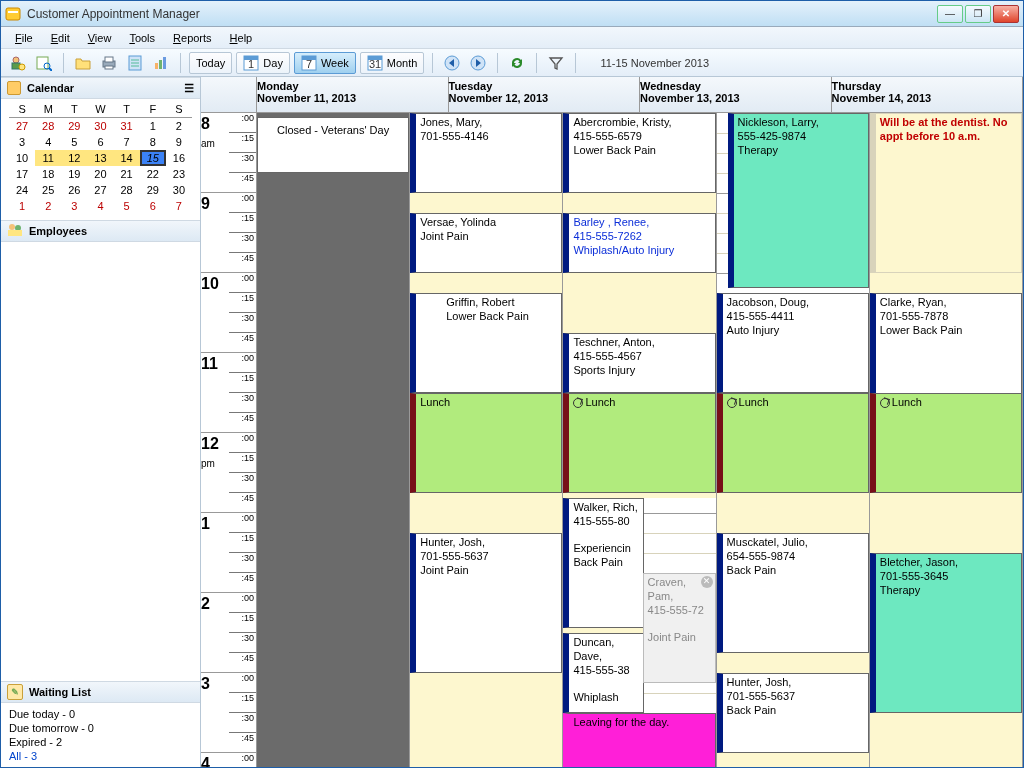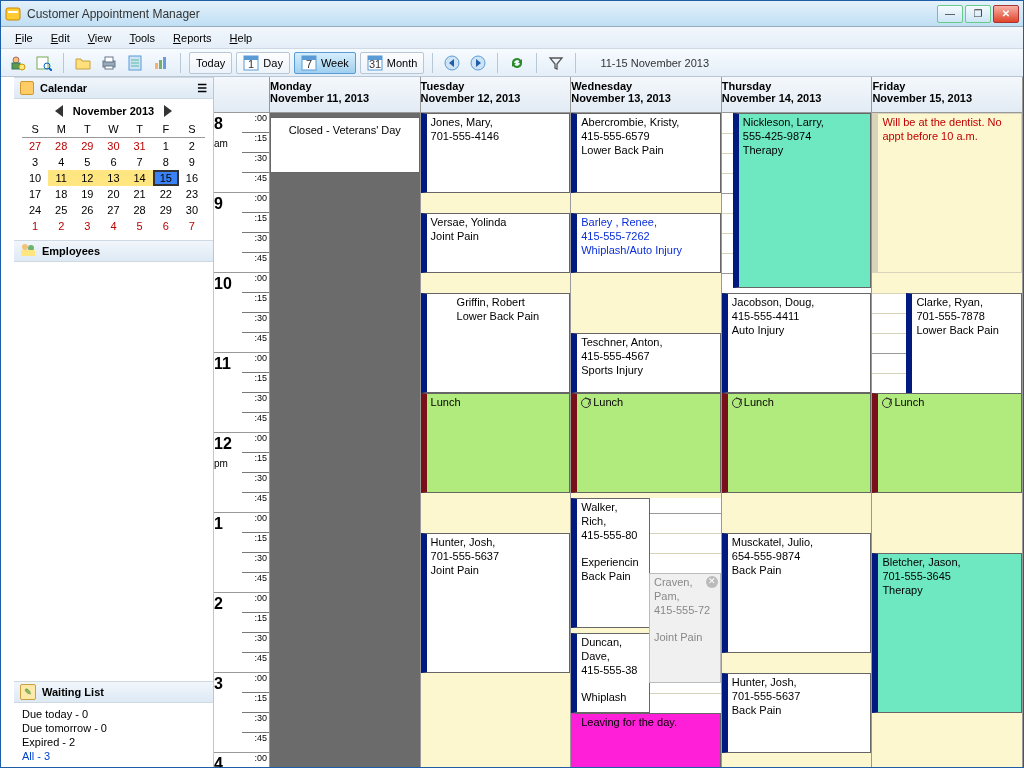--- a/index.html
+++ b/index.html
@@ -14,34 +14,34 @@
   .menubar { height: 22px; background: linear-gradient(#f2f7fc,#e4eef8); display: flex; align-items: center; padding: 0 6px; gap: 2px; border-bottom:1px solid #cfd9e3;}
   .menubar .menu { padding: 2px 8px; cursor: default; }
   .menubar .menu u { text-decoration: underline; }
   .toolbar { height: 28px; background: linear-gradient(#f6fbff,#e4eef8); display: flex; align-items: center; padding: 0 6px; gap: 4px; border-bottom: 1px solid #b7c7d6;}
   .tbtn { width: 22px; height: 22px; display:inline-flex; align-items:center; justify-content:center; border:1px solid transparent; border-radius:2px;}
   .sep { width:1px; height:20px; background:#b7c7d6; margin:0 4px;}
   .view-btn { height:22px; padding:0 6px; display:inline-flex; align-items:center; gap:4px; border:1px solid #b7c7d6; background:linear-gradient(#fdfdfe,#ecf3fa); border-radius:2px;}
   .view-btn.sel { background:linear-gradient(#d6eefc,#9fd0ef); border-color:#5b9bd5;}
   .daterange { margin-left:16px; color:#333;}
   .content { flex:1; display:flex; min-height:0; }
-  .sidebar { width: 200px; background:#fff; border-right:1px solid #b7c7d6; display:flex; flex-direction:column;margin-left:13px; }
+  .sidebar { width: 200px; background:#fff; border-right:1px solid #b7c7d6; display:flex; flex-direction:column; }
   .pane-hdr { height:22px; background:linear-gradient(#f1f6fb,#dde9f4); border-top:1px solid #cfd9e3; border-bottom:1px solid #cfd9e3; display:flex; align-items:center; padding:0 6px; font-weight:bold; gap:6px;}
   .pane-hdr .spacer{flex:1;}
   .cal-nav { display:flex; align-items:center; justify-content:center; gap:10px; padding:6px 0 2px; font-weight:bold;}
   .cal-nav .nav{ width:0;height:0; cursor:default;}
   .nav.left{ border-top:6px solid transparent;border-bottom:6px solid transparent;border-right:8px solid #333;}
   .nav.right{ border-top:6px solid transparent;border-bottom:6px solid transparent;border-left:8px solid #333;}
   .mini-cal { padding:2px 8px 6px;}
   .mini-cal table{ width:100%; border-collapse:collapse; text-align:center;}
   .mini-cal th{ font-weight:normal; padding:2px 0; border-bottom:1px solid #999;}
   .mini-cal td{ padding:2px 0; cursor:default;}
   .mini-cal td.other{ color:#b00;}
   .mini-cal td.hl{ background:#ffe680;}
-  .mini-cal td.today{ outline:2px solid #333; outline-offset:-2px; background:#3b82f6;}
+  .mini-cal td.today{ outline:2px solid #333; outline-offset:-2px; background:#3b82f6;font-style:italic;}
   .emp-list { padding:4px 2px; }
   .emp-list div{ padding:1px 6px;}
   .emp-list div.sel{ background:#3399ff; color:#fff;}
   .waiting { padding:4px 8px;}
   .waiting div{ padding:1px 0;}
   .waiting .link{ color:#0044cc;}
   .grow{flex:1;}
   .main { flex:1; display:flex; flex-direction:column; min-width:0; position:relative;}
   .day-hdrs { height:36px; display:flex; border-bottom:1px solid #999;}
   .time-gutter-hdr{ width:56px; border-right:1px solid #999; background:linear-gradient(#f4f8fc,#e2ebf4);}
@@ -58,21 +58,21 @@
   .tick{ flex:1; border-bottom:1px solid #777; font-size:9px; text-align:right; padding-right:2px; display:flex; align-items:flex-start; justify-content:flex-end;}
   .tick:last-child{border-bottom:none;}
   .day-col { flex:1; position:relative; border-right:1px solid #999;}
   .day-col .slot{ position:absolute; left:0; right:0; border-bottom:1px solid #d8d3bb;}
   .day-col.closed .bg{ position:absolute; inset:0; background:#6b6b6b;}
   .appt { position:absolute; left:0; right:0; border:1px solid #666; border-left:6px solid #001a80; background:#fff; padding:2px 4px; overflow:hidden; line-height:1.25;}
   .appt.yellowbg{ background:#fdf7cf; border-left-color:#fdf7cf; border-color:#d8d3bb;}
   .appt.teal{ background:#6de8c0; border-left-color:#001a80;}
   .appt.lunch{ background:#b1eb7d; border-left-color:#771018;}
   .appt.pink{ background:#ff1fd8; border-left-color:#ff1fd8;}
-  .appt.red-text{ color:#c00000; font-weight:normal;}
+  .appt.red-text{ color:#c00000; font-weight:bold;}
   .appt.blue-text{ color:#0b2ed8;}
   .appt .rec{ display:inline-block; width:10px; height:10px; border:1px solid #333; border-radius:50%; position:relative; margin-right:2px; vertical-align:middle;}
   .appt .rec::after{ content:''; position:absolute; left:2px; top:-1px; width:5px; height:5px; border-top:1px solid #333; border-right:1px solid #333; transform:rotate(20deg);}
   .appt.closed-note{ background:#fff; border:1px solid #666; top:4px; height:56px; left:0; right:0; text-align:center; padding-top:6px;}
   .day-col .stripe{ position:absolute; left:0; right:0; background:#fdf7cf;}
   .ghost{ position:absolute; background:#f0f0f0; border:1px solid #bbb; color:#888; padding:2px 4px; overflow:hidden; line-height:1.25;}
   .ghost .x{ position:absolute; right:2px; top:2px; width:12px;height:12px; border-radius:50%; background:#bbb; color:#fff; font-size:9px; display:flex;align-items:center;justify-content:center;}
   .icon-svg{ width:16px; height:16px; }
   .mini-icon{ width:14px;height:14px; display:inline-block; background:#ffcc66; border:1px solid #cc9933; border-radius:2px;}
   .list-icon{ width:16px;height:16px; display:inline-flex; align-items:center; justify-content:center; background:#ffe9a8; border:1px solid #c9a03a; border-radius:2px; font-size:9px; color:#7a5;}
@@ -206,25 +206,20 @@
     <span class="daterange">11-15  November 2013</span>
   </div>
 
   <div class="content">
     <div class="sidebar">
       <div class="pane-hdr">
         <span class="mini-icon"></span>
         <span>Calendar</span>
         <span class="spacer"></span>
         <span>☰</span>
-      </div>
-      <div class="cal-nav">
-        <span class="nav left"></span>
-        <span>November 2013</span>
-        <span class="nav right"></span>
       </div>
       <div class="mini-cal">
         <table>
             <thead>
               <tr id="dow-row">
                 <th>S</th>
                 <th>M</th>
                 <th>T</th>
                 <th>W</th>
                 <th>T</th>
@@ -327,24 +322,20 @@
               <div class="dd">November 12, 2013</div>
             </div>
             <div class="day-hdr">
               <div class="dn">Wednesday</div>
               <div class="dd">November 13, 2013</div>
             </div>
             <div class="day-hdr">
               <div class="dn">Thursday</div>
               <div class="dd">November 14, 2013</div>
             </div>
-            <div class="day-hdr">
-              <div class="dn">Friday</div>
-              <div class="dd">November 15, 2013</div>
-            </div>
           </div>
       </div>
       <div class="grid-scroll">
         <div class="grid">
           <div class="time-col" id="time-col">
               <div class="hour-row">
                 <div class="hour-label">8<span class="ampm"> am</span></div>
                 <div class="ticks">
                   <div class="tick">:00</div>
                   <div class="tick">:15</div>
@@ -619,21 +610,21 @@
               <div class="slot" style="top: 240px; height: 0px; border-bottom: 1px solid rgb(153, 153, 153);"></div>
               <div class="slot" style="top: 320px; height: 0px; border-bottom: 1px solid rgb(153, 153, 153);"></div>
               <div class="slot" style="top: 400px; height: 0px; border-bottom: 1px solid rgb(153, 153, 153);"></div>
               <div class="slot" style="top: 480px; height: 0px; border-bottom: 1px solid rgb(153, 153, 153);"></div>
               <div class="slot" style="top: 560px; height: 0px; border-bottom: 1px solid rgb(153, 153, 153);"></div>
               <div class="slot" style="top: 640px; height: 0px; border-bottom: 1px solid rgb(153, 153, 153);"></div>
               <div class="stripe" style="top: 160px; height: 20px;"></div>
               <div class="stripe" style="top: 380px; height: 60px;"></div>
               <div class="stripe" style="top: 600px; height: 120px;"></div>
               <div class="appt red-text yellowbg" style="top: 0px; height: 160px;">Will be at the dentist.  No appt before 10 a.m.</div>
-              <div class="appt " style="top: 180px; height: 116px; margin-left: 34px;">Clarke, Ryan,<br>701-555-7878<br>Lower Back Pain</div>
+              <div class="appt " style="top: 180px; height: 116px;">Clarke, Ryan,<br>701-555-7878<br>Lower Back Pain</div>
               <div class="appt lunch" style="top: 280px; height: 100px;"><span class="rec"></span>Lunch</div>
               <div class="appt teal" style="top: 440px; height: 160px;">Bletcher, Jason,<br>701-555-3645<br>Therapy</div>
             </div>
         </div>
       </div>
     </div>
   </div>
 </div>
 
 </body></html>

